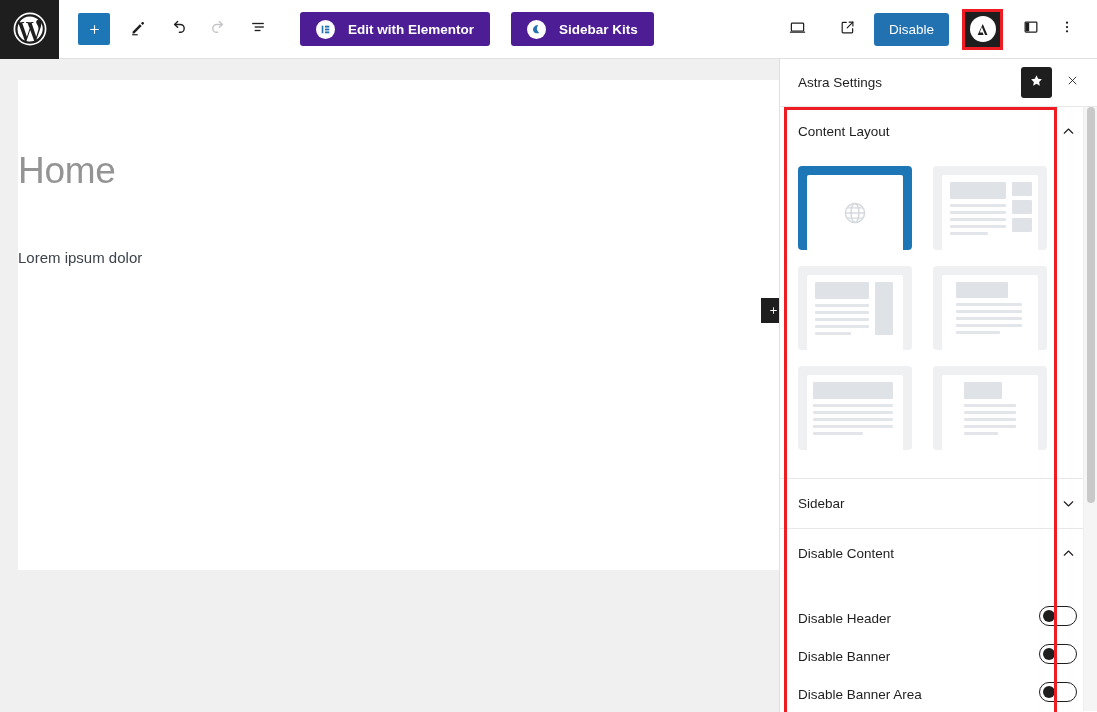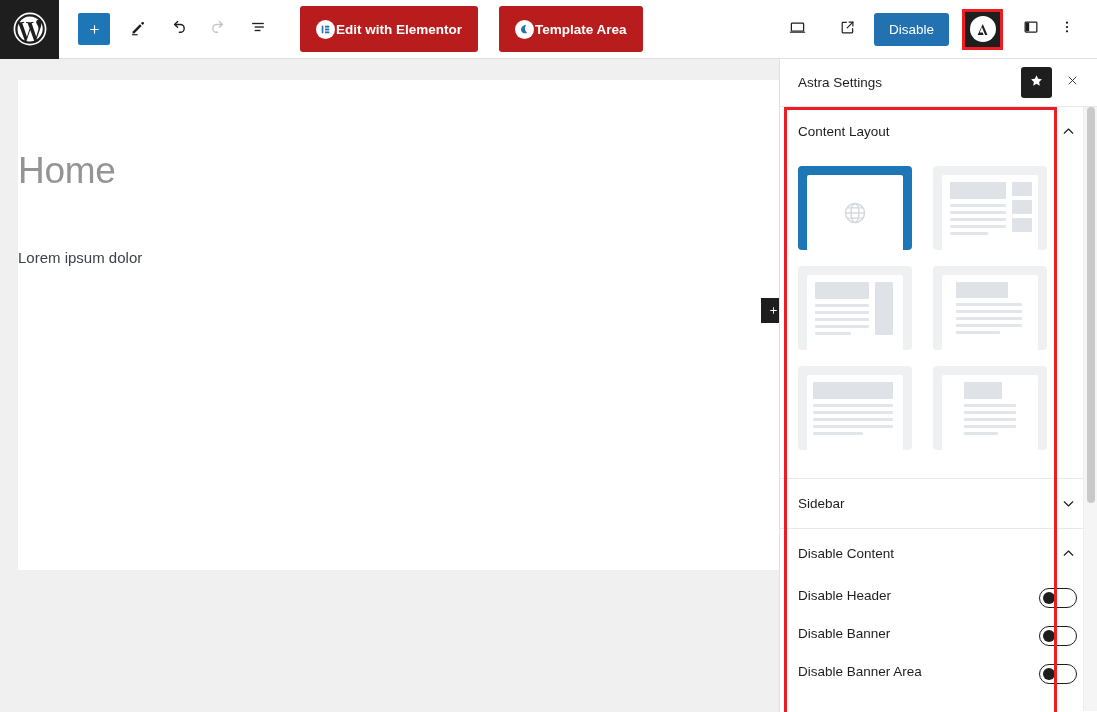--- a/index.html
+++ b/index.html
@@ -34,24 +34,24 @@
     background: transparent; border: none; cursor: pointer;
     border-radius: 2px;
   }
   .tb-btn.add {
     background: #1d76b5; border-radius: 2px; width: 32px; height: 32px;
     margin-right: 10px;
   }
   .tb-btn.sp { margin-right: 4px; }
 
   .btn-blue {
-    height: 46px; border: none; border-radius: 3px;
-    background: #b91c1c; color: #fff;
+    height: 34px; border: none; border-radius: 3px;
+    background: #4c1d95; color: #fff;
     font-size: 13.5px; font-weight: bold;
-    display: inline-flex; align-items: center; gap: 1px;
+    display: inline-flex; align-items: center; gap: 13px;
     padding: 0 16px; cursor: pointer;
     font-family: "Liberation Sans", sans-serif;
   }
   #elementor-btn { margin-left: 24px; }
   #kits-btn { margin-left: 21px; }
   .circ-icon {
     width: 19px; height: 19px; border-radius: 50%;
     background: #fff; display: flex; align-items: center; justify-content: center;
     flex: 0 0 19px;
   }
@@ -166,21 +166,21 @@
   }
   .thumb.sel .thumb-inner { background: #ffffff; }
   .tline { background: #e2e5e9; border-radius: 1px; position: absolute; }
   .tblock { background: #dfe3e8; border-radius: 1px; position: absolute; }
   .globe-wrap {
     position: absolute; left: 0; top: 0; right: 0; bottom: 0;
     display: flex; align-items: center; justify-content: center;
   }
 
   .toggle-row {
-    display: flex; align-items: flex-start;
+    display: flex; align-items: flex-end;
     padding: 0 20px 0 18px; height: 38px;
   }
   .toggle-label { font-size: 13.5px; color: #1e1e1e; }
   .toggle {
     margin-left: auto; width: 38px; height: 20px;
     border-radius: 10px; background: #fff;
     border: 1.5px solid #1e1e1e; position: relative; cursor: pointer;
   }
   .toggle .knob {
     position: absolute; left: 2.5px; top: 2.5px;
@@ -269,21 +269,21 @@
       </span>
       <span>Edit with Elementor</span>
     </button>
 
     <button class="btn-blue" id="kits-btn">
       <span class="circ-icon">
         <svg width="13" height="13" viewBox="0 0 24 24">
           <path fill="#2271b1" d="M13.6 3.5c.6-.3 1.2.3.9.9-1.6 3-2.1 5.4-1.5 7.9.5 2.2 1.9 4 3.3 5.3.5.5.2 1.3-.5 1.4-4 .6-7.8-1-9.5-4-1.8-3.2-.4-7.7 3.5-10 1.2-.7 2.5-1.2 3.8-1.5z"></path>
         </svg>
       </span>
-      <span>Template Area</span>
+      <span>Sidebar Kits</span>
     </button>
 
     <div class="tb-right">
       <div class="tb-btn">
         <span>
           <svg width="21" height="21" viewBox="0 0 24 24">
             <rect x="5" y="7" width="14" height="9" rx="1" fill="none" stroke="#1e1e1e" stroke-width="1.4"></rect>
             <rect x="3.2" y="16.6" width="17.6" height="1.4" rx="0.7" fill="#1e1e1e"></rect>
           </svg>
         </span>

